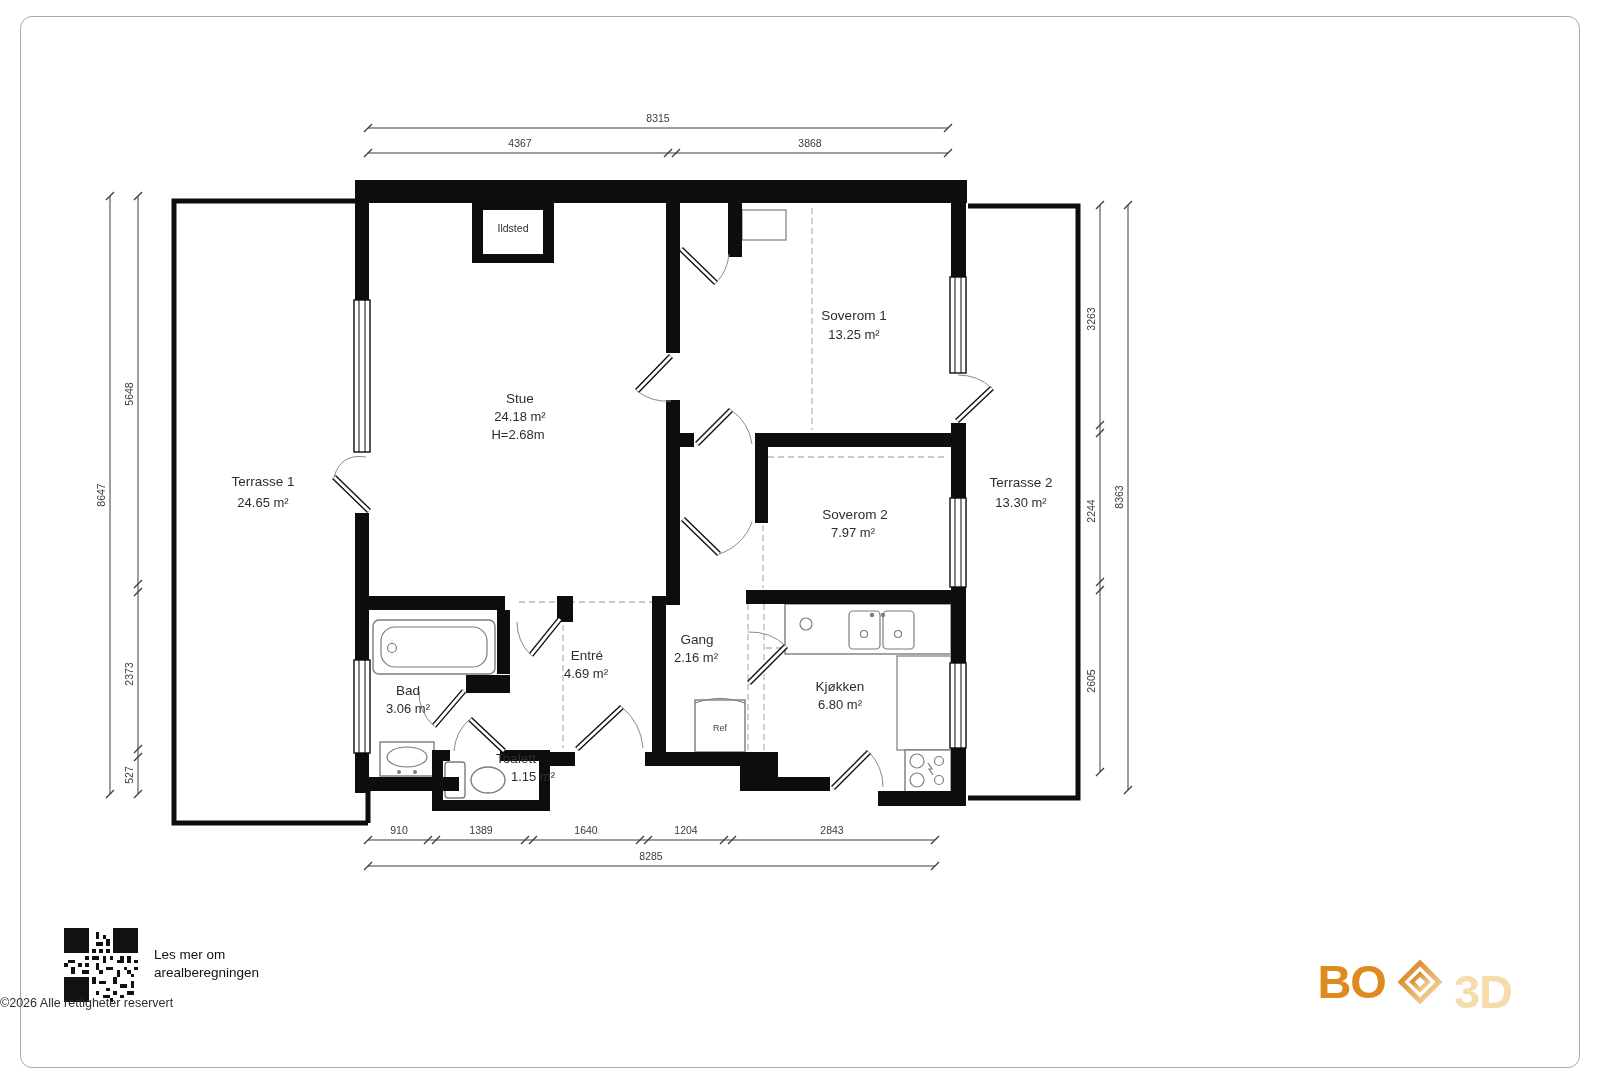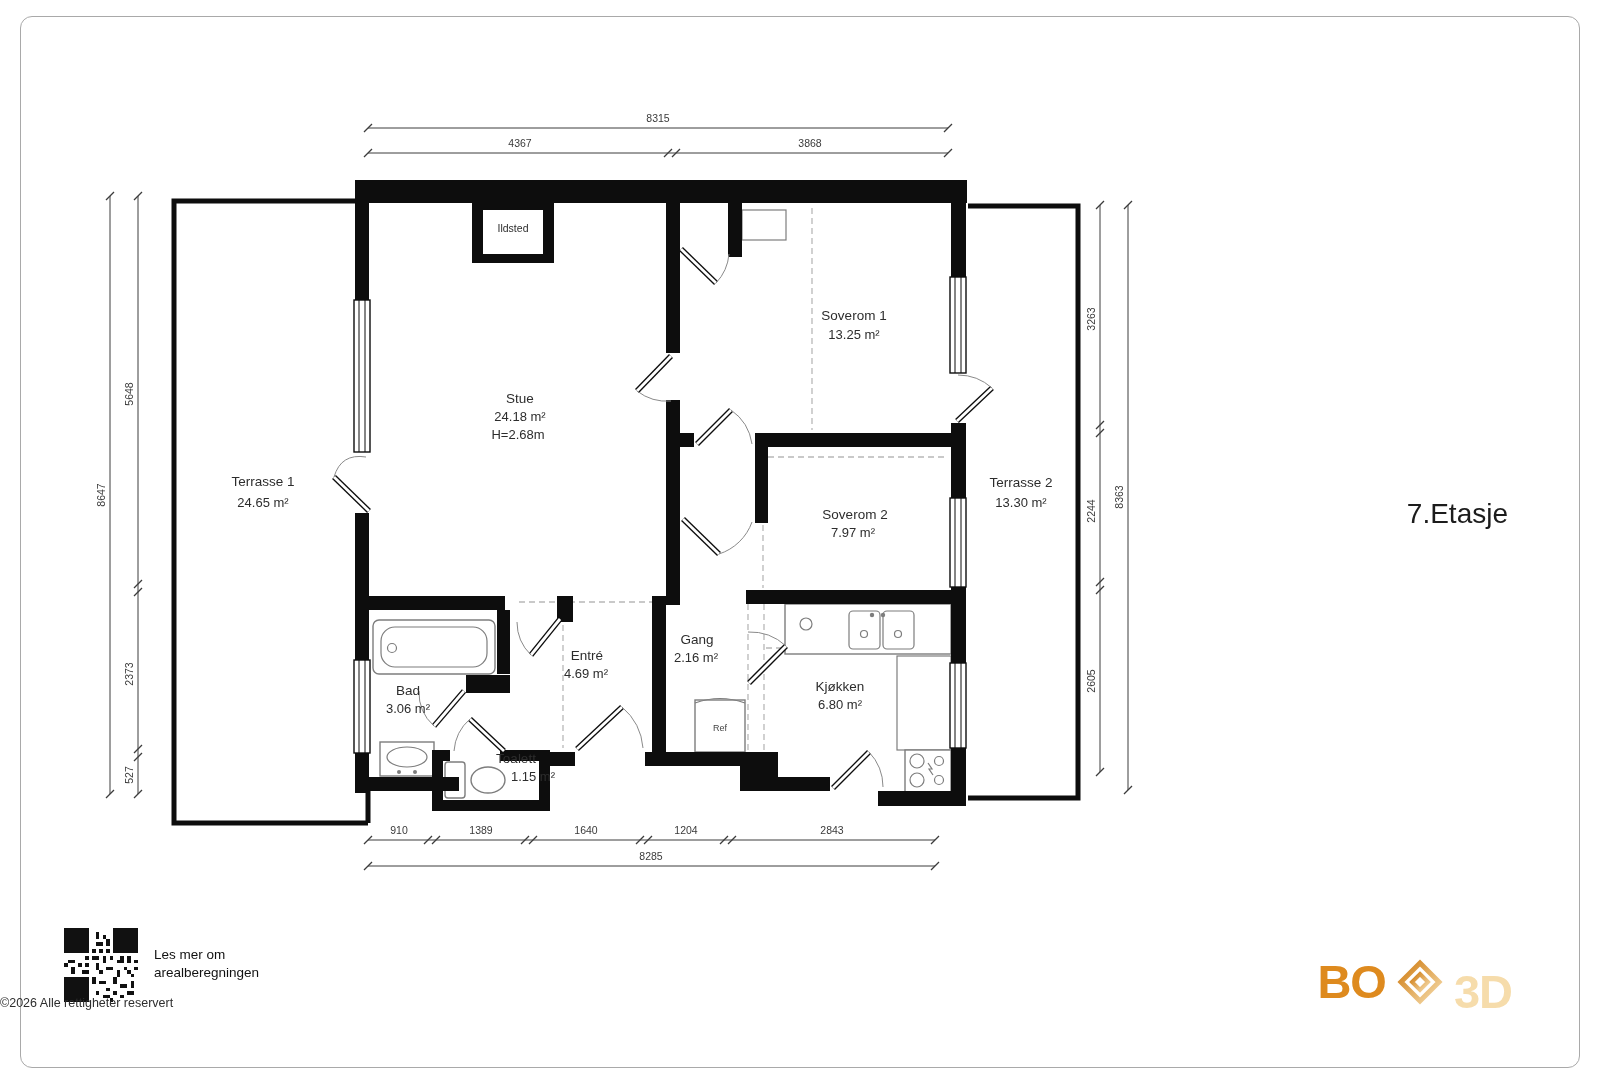--- a/index.html
+++ b/index.html
@@ -289,21 +289,20 @@
     <text class="dimt" x="1095" y="319" transform="rotate(-90 1095 319)">3263</text>
     <text class="dimt" x="1095" y="511" transform="rotate(-90 1095 511)">2244</text>
     <text class="dimt" x="1095" y="681" transform="rotate(-90 1095 681)">2605</text>
     <line class="dim" x1="1128" y1="205" x2="1128" y2="790"></line>
     <path class="tick" d="M1124,209 l8,-8 M1124,794 l8,-8"></path>
     <text class="dimt" x="1123" y="497" transform="rotate(-90 1123 497)">8363</text>
   </g>
 </svg>
 
 <div class="title-block">
-  <div class="title-floor">7.Etasje</div>
 </div>
 
 <div class="qr-wrap">
   <svg width="74" height="74" viewBox="0 0 21 21" shape-rendering="crispEdges">
     <rect x="0" y="0" width="21" height="21" fill="#fff"></rect>
     <g fill="#111">
       <rect x="0" y="0" width="7" height="7"></rect>
         <rect x="14" y="0" width="7" height="7"></rect>
         <rect x="0" y="14" width="7" height="7"></rect>
       <rect x="8" y="6" width="1" height="1"></rect>

